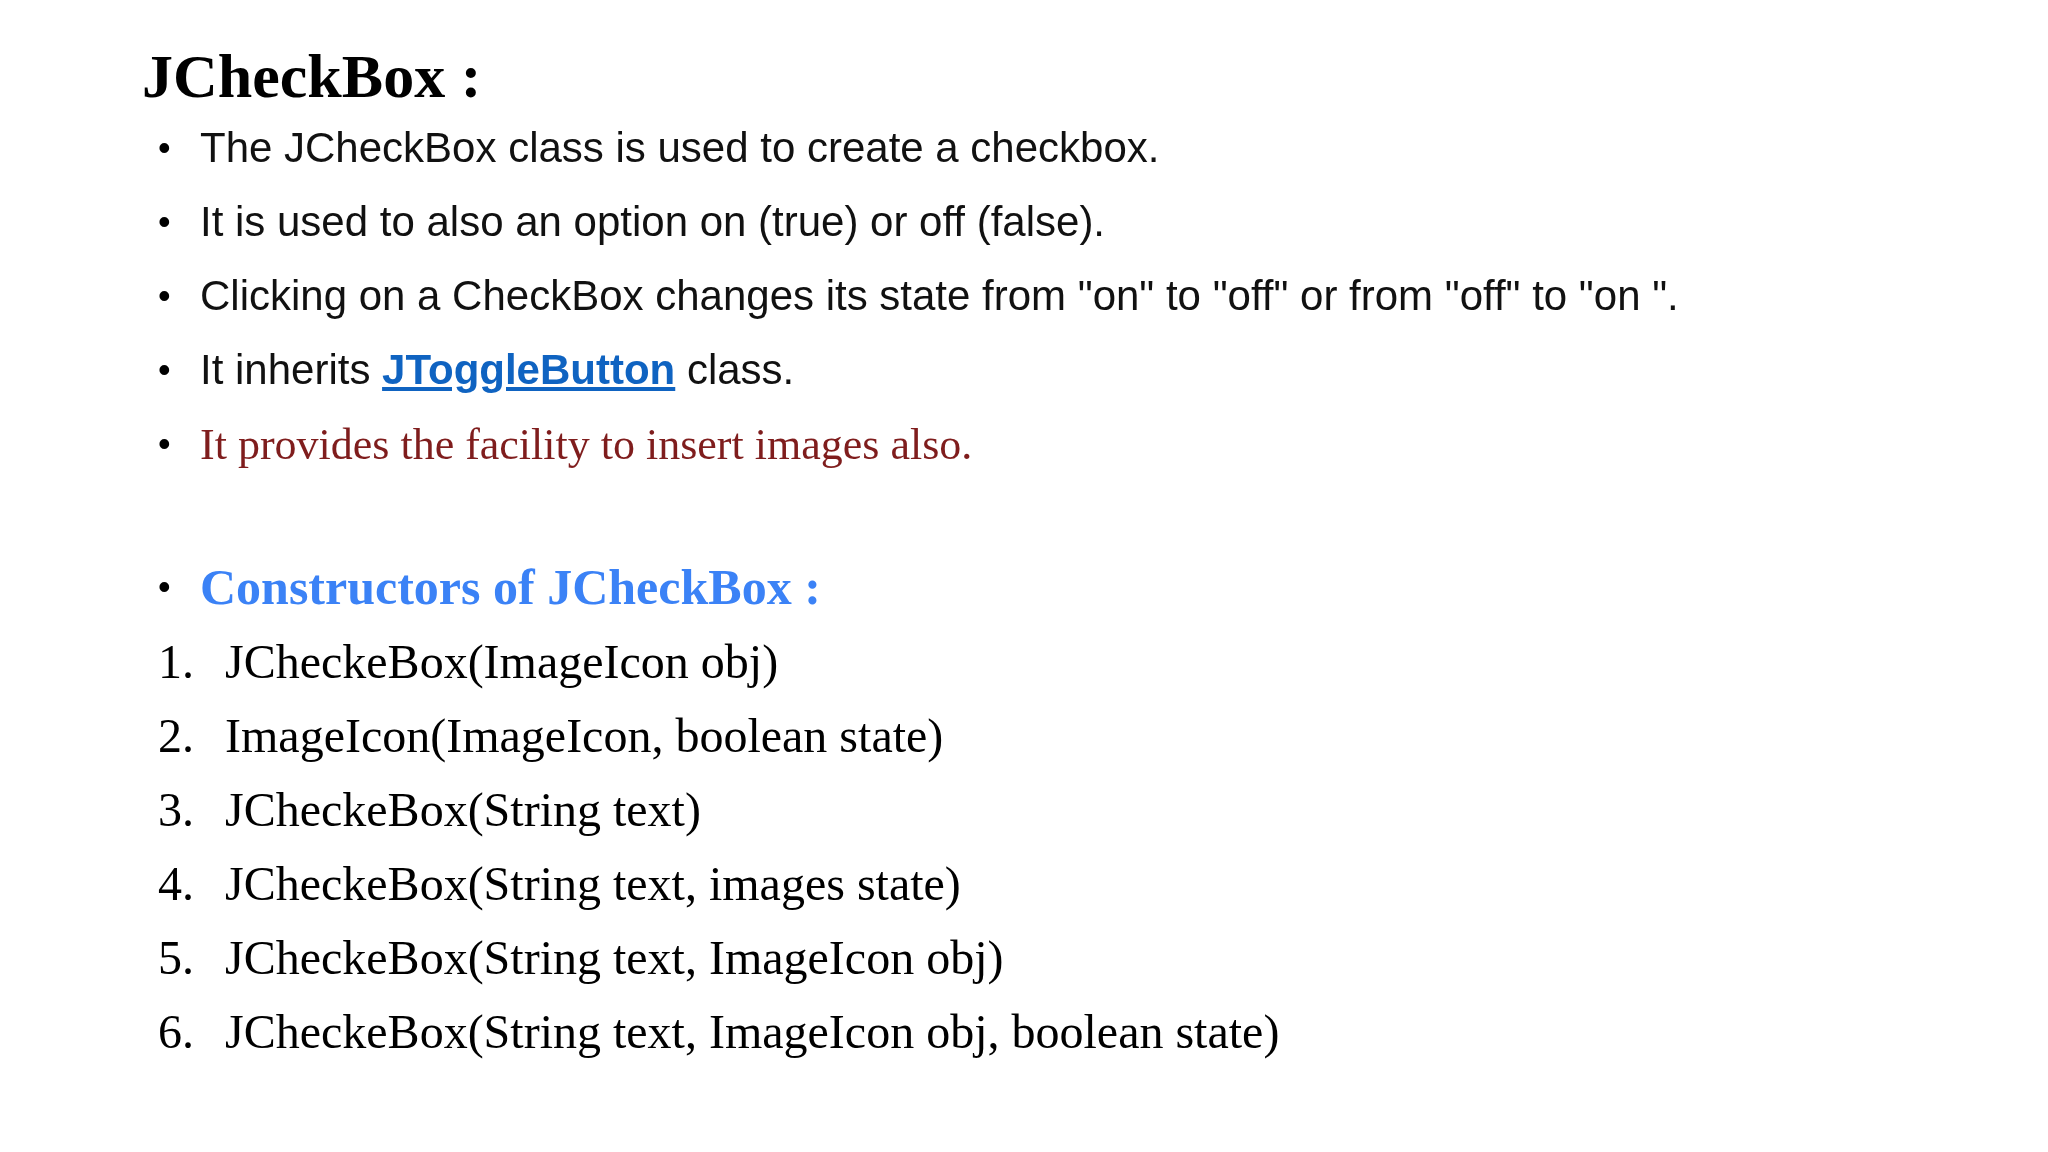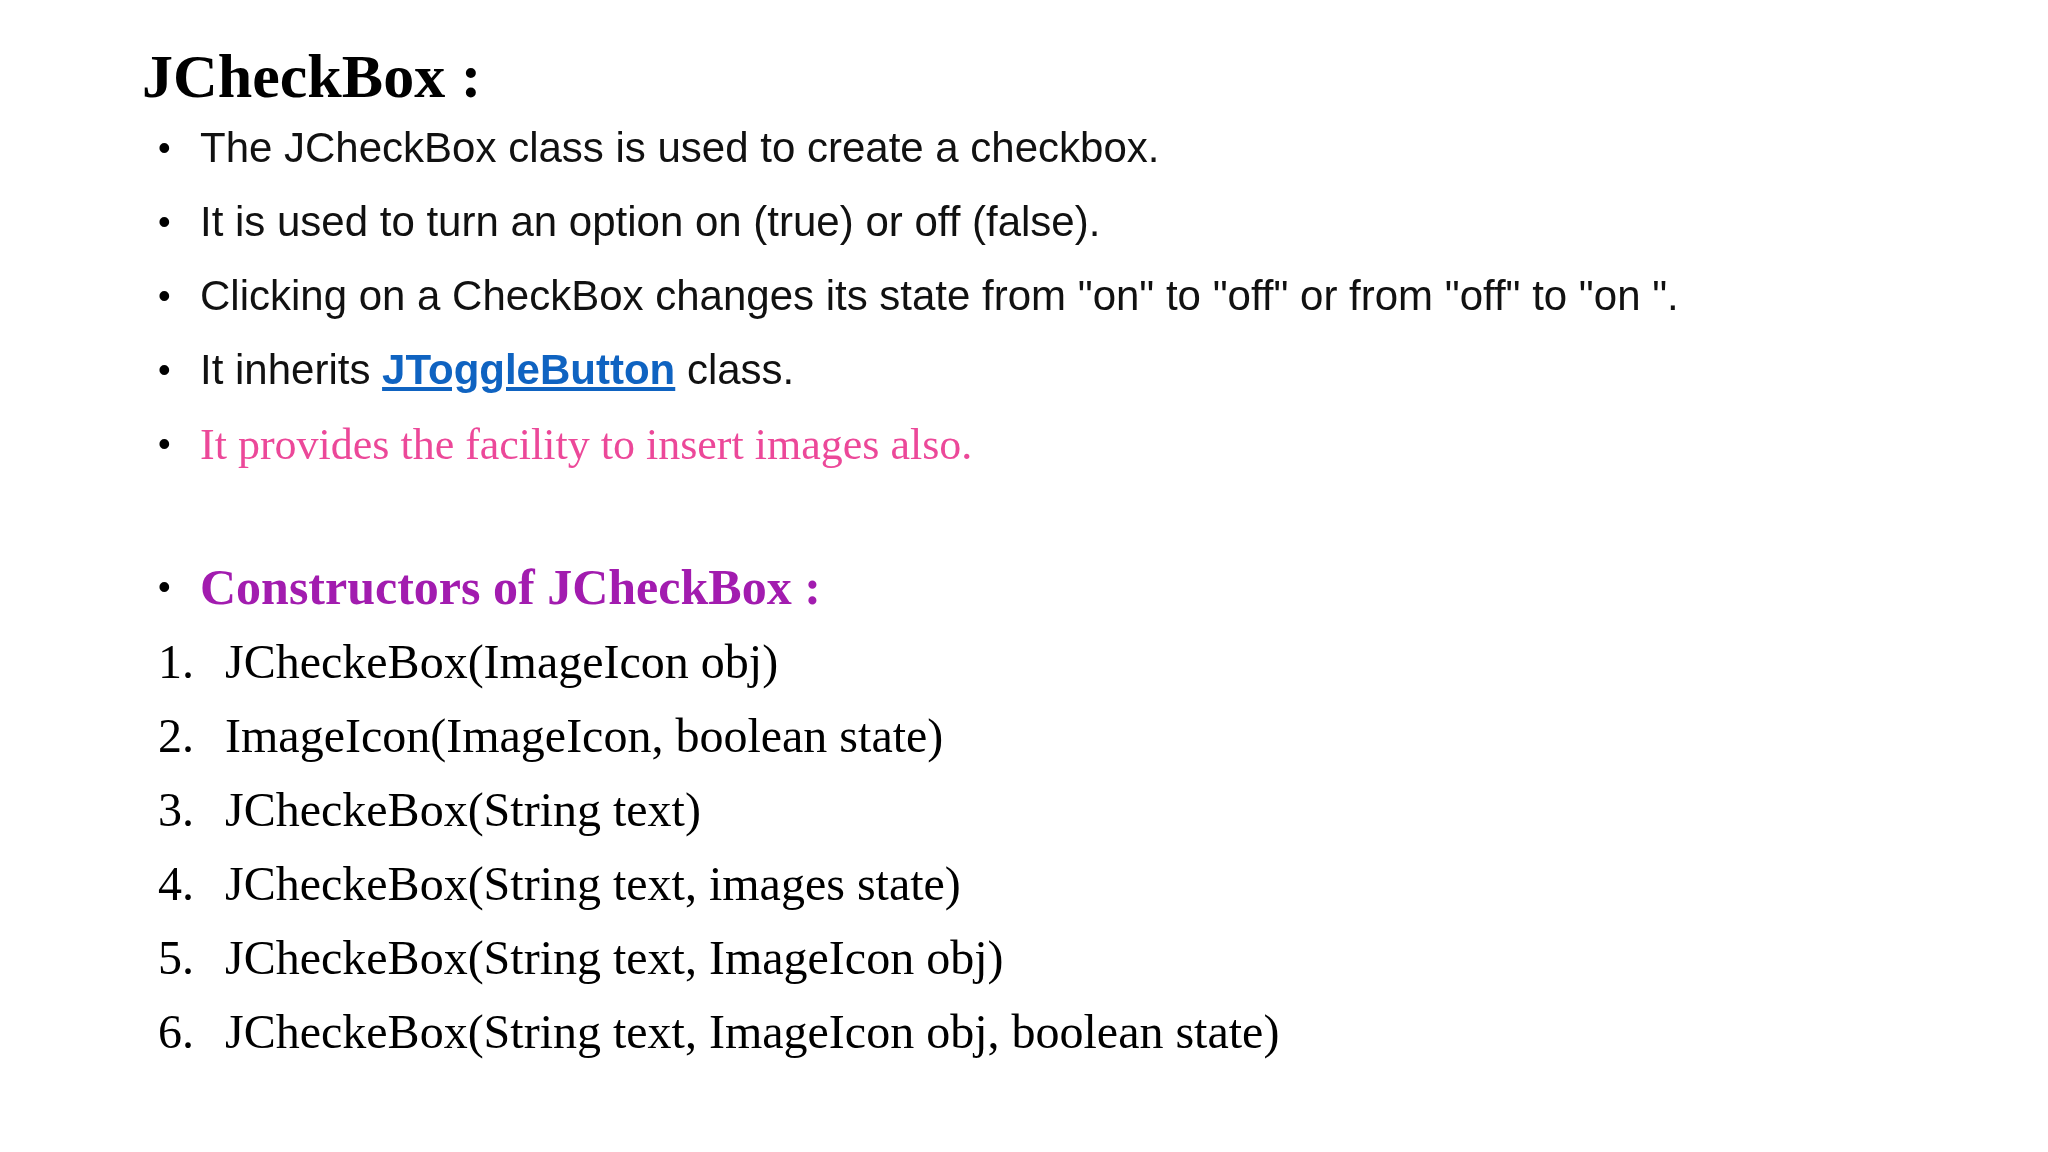--- a/index.html
+++ b/index.html
@@ -57,21 +57,21 @@
   }
   .sans-text {
     font-family: "Liberation Sans", sans-serif;
     font-size: 42px;
     color: #111111;
     text-align: center;
   }
   .serif-text {
     font-family: "Liberation Serif", serif;
     font-size: 44px;
-    color: #ec4899;
+    color: #7f1d1d;
   }
   .link {
     color: #0f63c1;
     text-decoration: underline;
     cursor: pointer;
     font-weight: bold;
   }
   .ctor-heading-row {
     position: absolute;
     left: 0;
@@ -80,21 +80,21 @@
     height: 74px;
     display: flex;
     align-items: center;
     padding-left: 158px;
     white-space: nowrap;
   }
   .ctor-heading-text {
     font-family: "Liberation Serif", serif;
     font-weight: 700;
     font-size: 50px;
-    color: #a21caf;
+    color: #3b82f6;
   }
   .ctor-list {
     position: absolute;
     left: 158px;
     top: 588px;
   }
   .ctor-list > li {
     display: flex;
     align-items: center;
     height: 74px;
@@ -116,21 +116,21 @@
 
   <h1 class="title">JCheckBox :</h1>
 
   <ul class="bullets">
     <li>
       <span class="marker">•</span>
       <span class="sans-text">The JCheckBox class is used to create a checkbox.</span>
     </li>
     <li>
       <span class="marker">•</span>
-      <span class="sans-text">It is used to turn an option on (true) or off (false).</span>
+      <span class="sans-text">It is used to also an option on (true) or off (false).</span>
     </li>
     <li>
       <span class="marker">•</span>
       <span class="sans-text">Clicking on a CheckBox changes its state from "on" to "off" or from "off" to "on ".</span>
     </li>
     <li>
       <span class="marker">•</span>
       <span class="sans-text"><span>It inherits </span><a class="link" href="#">JToggleButton</a><span> class.</span></span>
     </li>
     <li>

